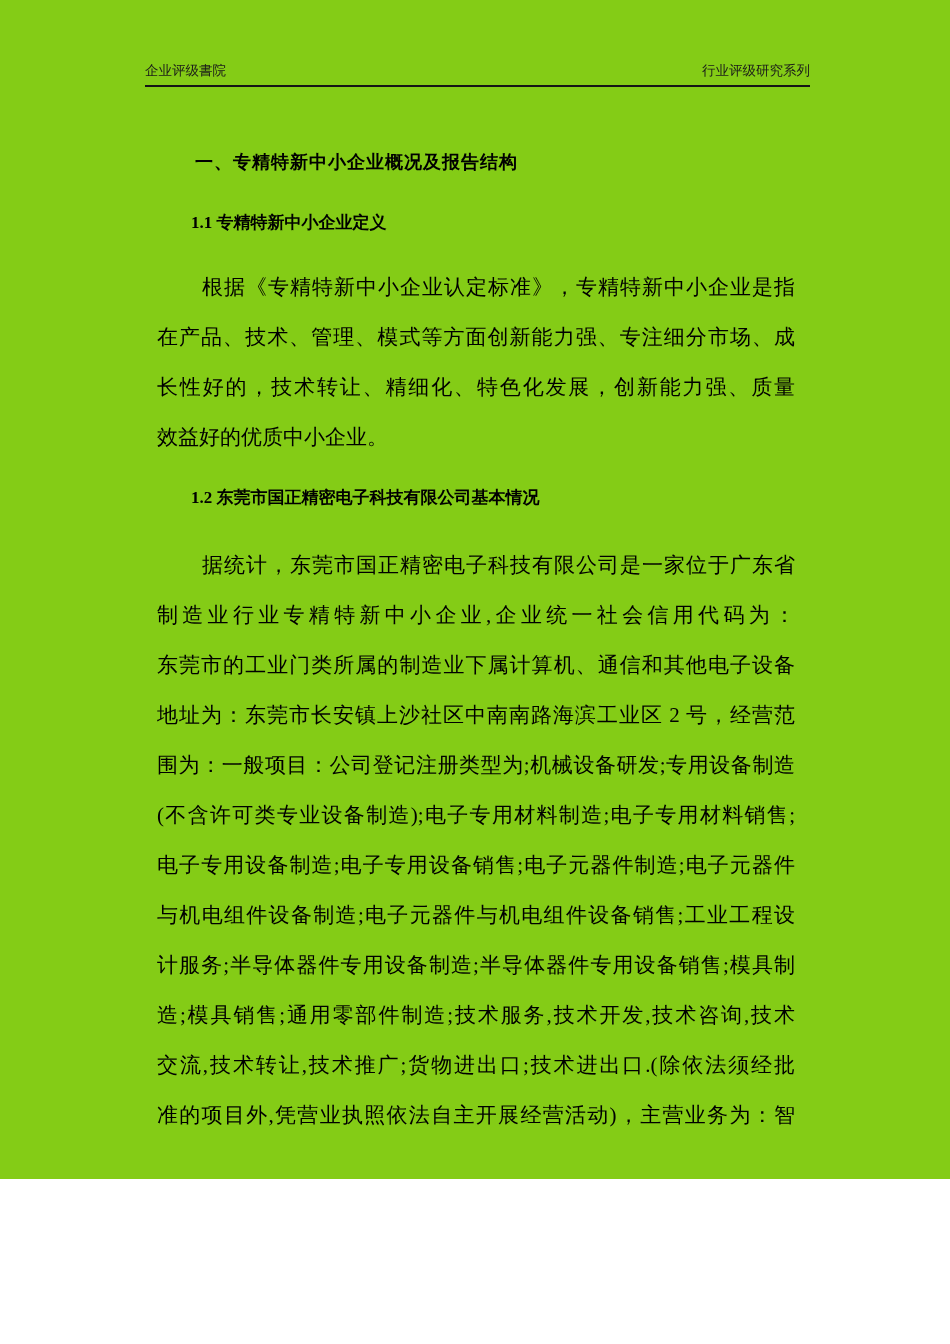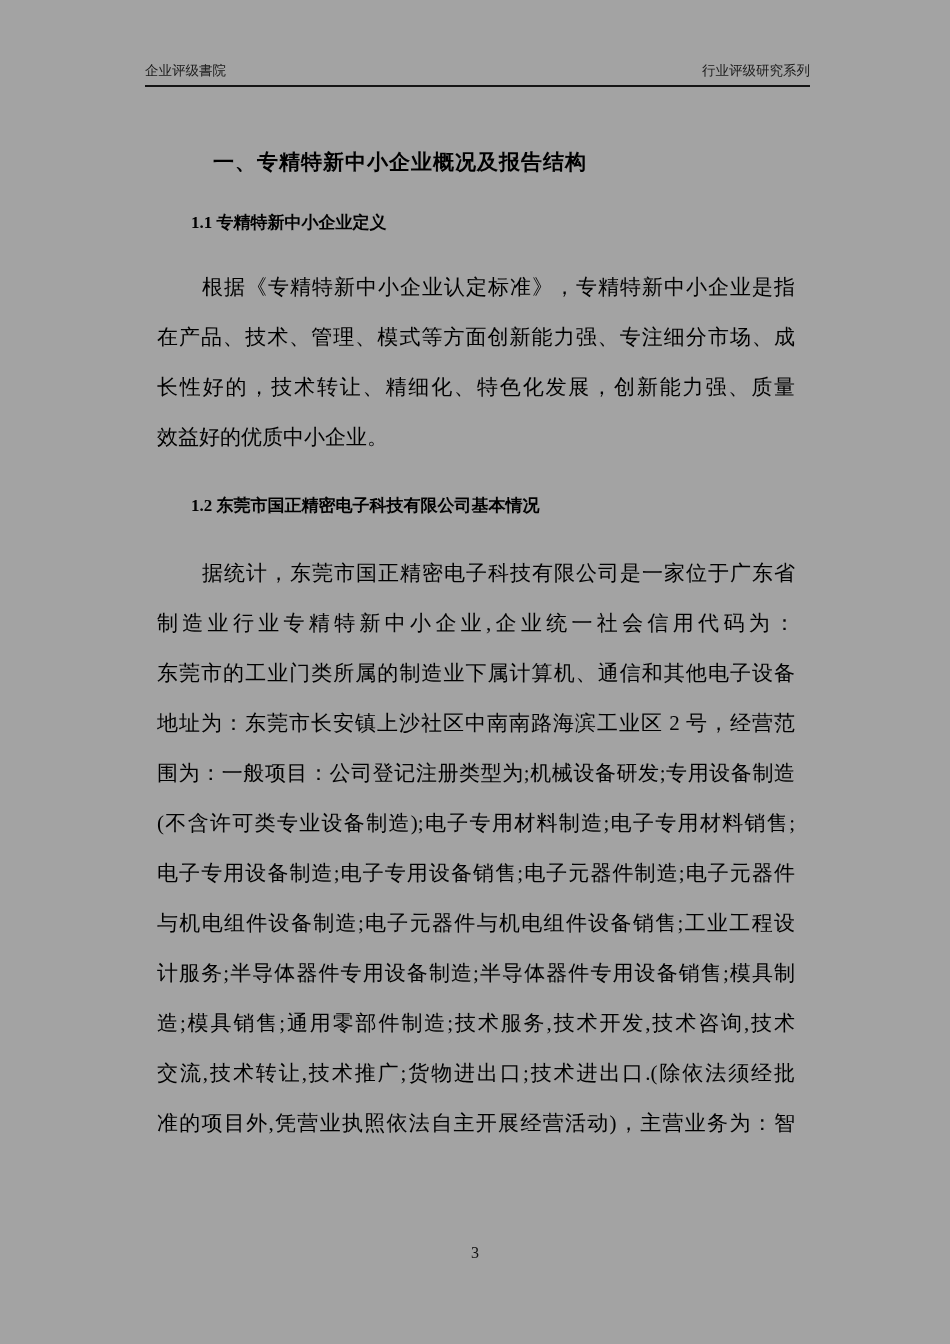--- a/index.html
+++ b/index.html
@@ -3,22 +3,22 @@
 <meta charset="utf-8">
 <style>
   html, body {
     margin: 0;
     padding: 0;
     background: #ffffff;
   }
   .page {
     position: relative;
     width: 950px;
-    height: 1344px;
-    background: #a3a3a3;
+    height: 1179px;
+    background: #84cc16;
     color: #000000;
     font-family: "Liberation Serif", "DejaVu Serif", serif;
     overflow: hidden;
   }
   
   .doc-header {
     position: absolute;
     left: 145px;
     top: 62px;
     width: 665px;
@@ -32,36 +32,36 @@
     color: #1a1a1a;
   }
   
   .doc-main {
     position: absolute;
     left: 145px;
     top: 147px;
     width: 662px;
   }
   .section-title {
-    margin: 0 0 0 68px;
-    font-size: 21px;
+    margin: 0 0 0 50px;
+    font-size: 18px;
     font-weight: 700;
     line-height: 30px;
     letter-spacing: 1px;
     white-space: nowrap;
   }
   .subsection-heading {
     font-size: 17px;
     font-weight: 700;
     line-height: 28px;
     margin: 0 0 0 46px;
     white-space: nowrap;
   }
   .h2-first { margin-top: 32px; }
-  .h2-second { margin-top: 30px; }
+  .h2-second { margin-top: 22px; }
   .para { margin: 12px; }
   .para-1 { margin-top: 25px; }
   .para-2 { margin-top: 28px; }
   .tline {
     height: 50px;
     line-height: 50px;
     font-size: 21px;
     text-align: justify;
     text-align-last: justify;
     overflow: hidden;

